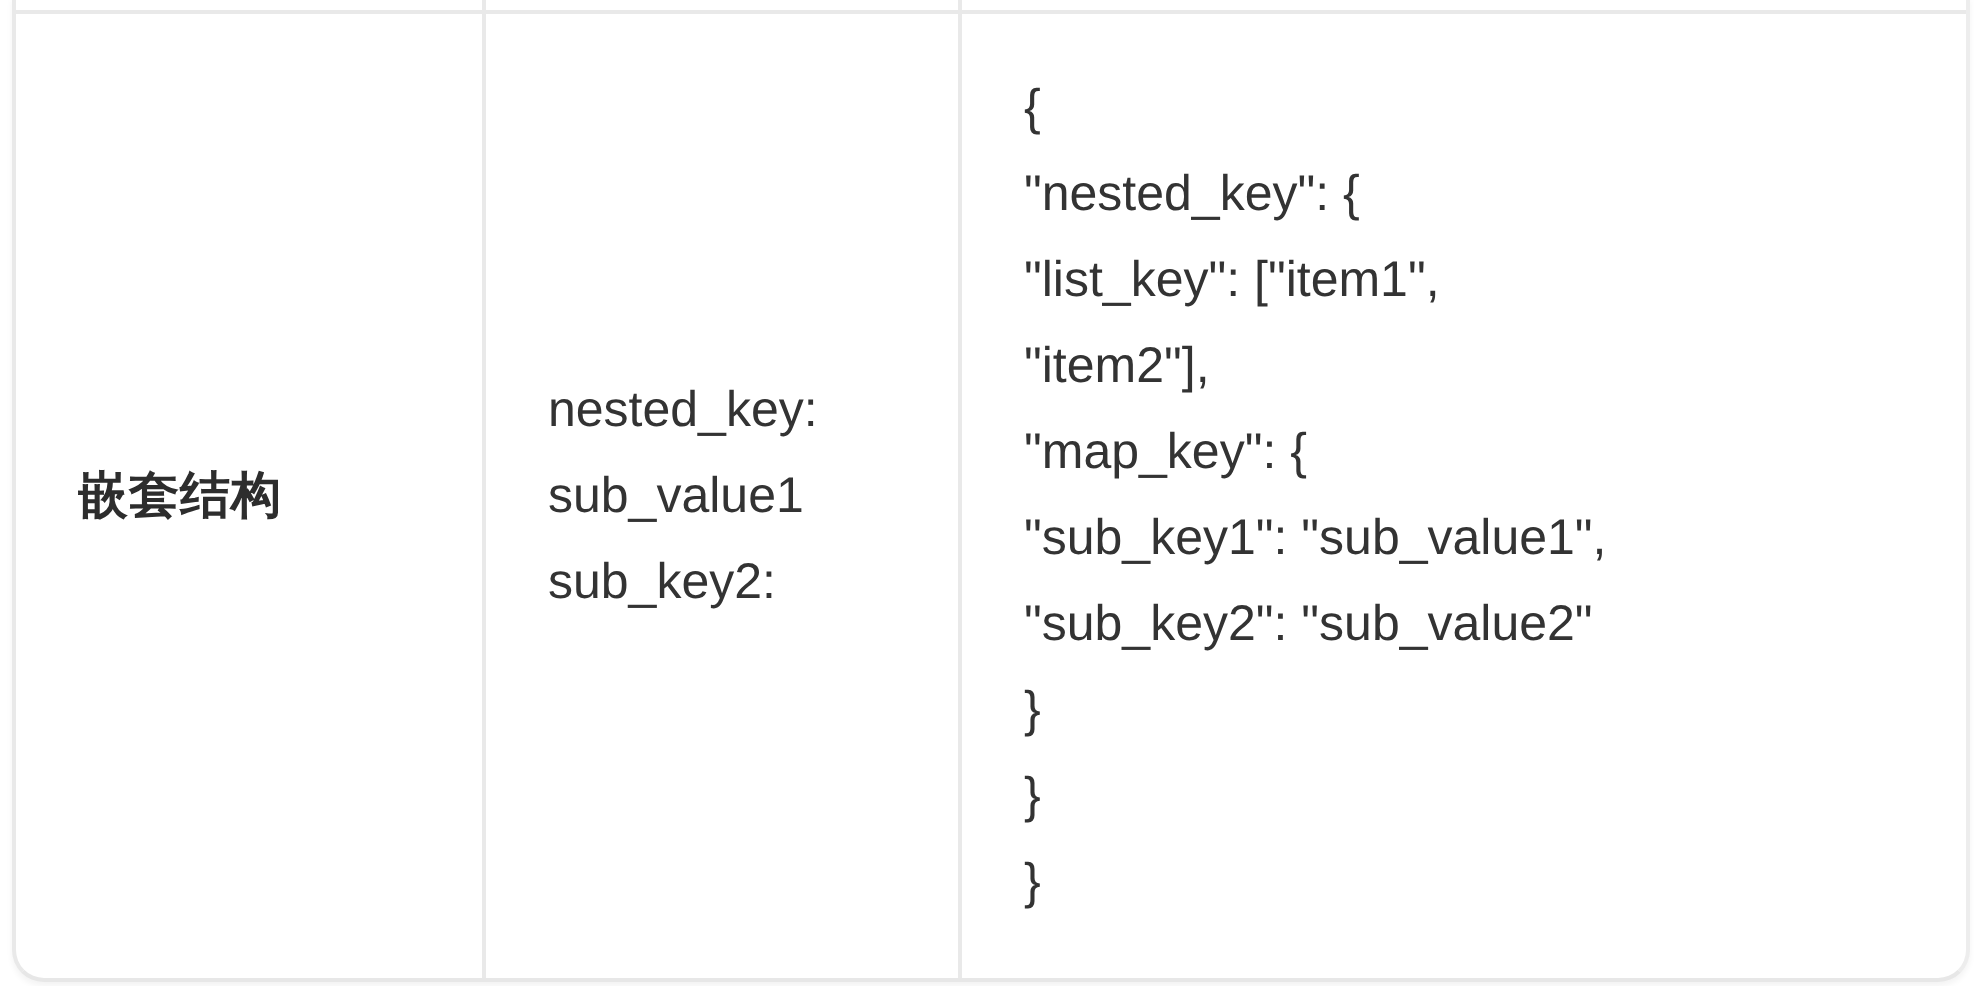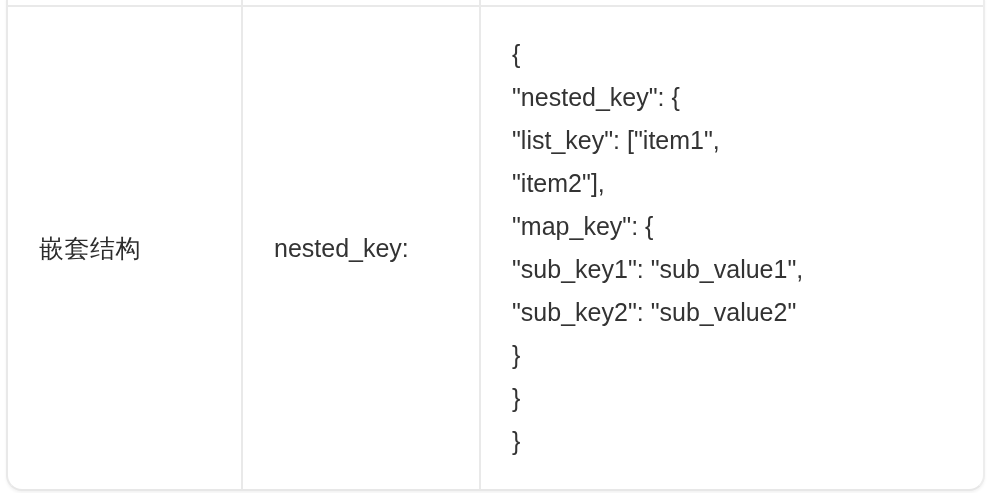--- a/index.html
+++ b/index.html
@@ -52,21 +52,21 @@
     justify-content: center;
     padding-left: 31px;
     padding-right: 10px;
     color: #333333;
   }
   .cell-1 { width: 235px; flex: 0 0 auto; border-right: 2px solid #e9e9e9; }
   .cell-2 { width: 238px; flex: 0 0 auto; border-right: 2px solid #e9e9e9; }
   .cell-3 { flex: 1 1 auto; }
   .row-prev .cell { padding: 0; }
   .row-label {
-    font-weight: 400;
+    font-weight: 700;
     font-size: 25px;
     line-height: 43px;
     color: #2d2d2d;
     letter-spacing: 0.5px;
   }
   .code-line {
     font-size: 25px;
     line-height: 43px;
     white-space: pre;
     color: #333333;
@@ -85,20 +85,22 @@
     </div>
 
     <div class="row row-main">
 
       <div class="cell cell-1">
         <div class="row-label">嵌套结构</div>
       </div>
 
       <div class="cell cell-2">
         <div class="code-line">nested_key:</div>
+        <div class="code-line">sub_value1</div>
+        <div class="code-line">sub_key2:</div>
       </div>
 
       <div class="cell cell-3">
         <div class="code-line">{</div>
         <div class="code-line">"nested_key": {</div>
         <div class="code-line">"list_key": ["item1",</div>
         <div class="code-line">"item2"],</div>
         <div class="code-line">"map_key": {</div>
         <div class="code-line">"sub_key1": "sub_value1",</div>
         <div class="code-line">"sub_key2": "sub_value2"</div>

